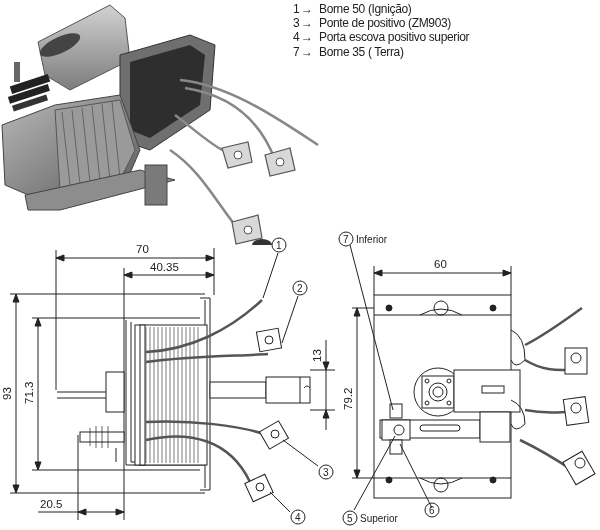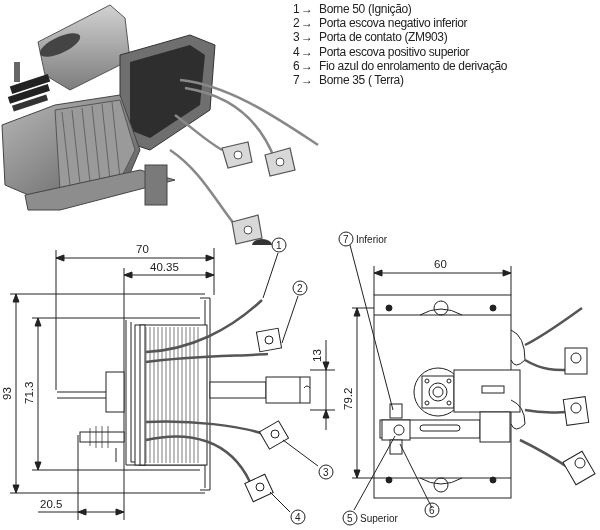--- a/index.html
+++ b/index.html
@@ -71,24 +71,22 @@
   <g fill="#fff" stroke="#555">
       <circle cx="238" cy="155" r="4"></circle>
       <circle cx="280" cy="162" r="4"></circle>
       <circle cx="248" cy="230" r="4"></circle>
     </g>
   <ellipse cx="262" cy="245" rx="10" ry="6" fill="#333"></ellipse>
 </svg>
 
 <div class="legend">
   <div class="row"><span class="num">1</span><span class="arrow">→</span><span>Borne 50 (Ignição)</span></div>
-  <div class="row"><span class="num">2</span><span class="arrow">→</span><span>Porta escova negativo inferior</span></div>
-  <div class="row"><span class="num">3</span><span class="arrow">→</span><span>Porta de contato (ZM903)</span></div>
+  <div class="row"><span class="num">3</span><span class="arrow">→</span><span>Ponte de positivo (ZM903)</span></div>
   <div class="row"><span class="num">4</span><span class="arrow">→</span><span>Porta escova positivo superior</span></div>
-  <div class="row"><span class="num">6</span><span class="arrow">→</span><span>Fio azul do enrolamento de derivação</span></div>
   <div class="row"><span class="num">7</span><span class="arrow">→</span><span>Borne 35 ( Terra)</span></div>
 </div>
 
 <svg class="drawing" width="600" height="530" viewBox="0 0 600 530">
   <g fill="none" stroke="#222" stroke-width="1">
 
     <g>
 
       <line x1="56" y1="250" x2="56" y2="390"></line>
       <line x1="214" y1="248" x2="214" y2="295"></line>

